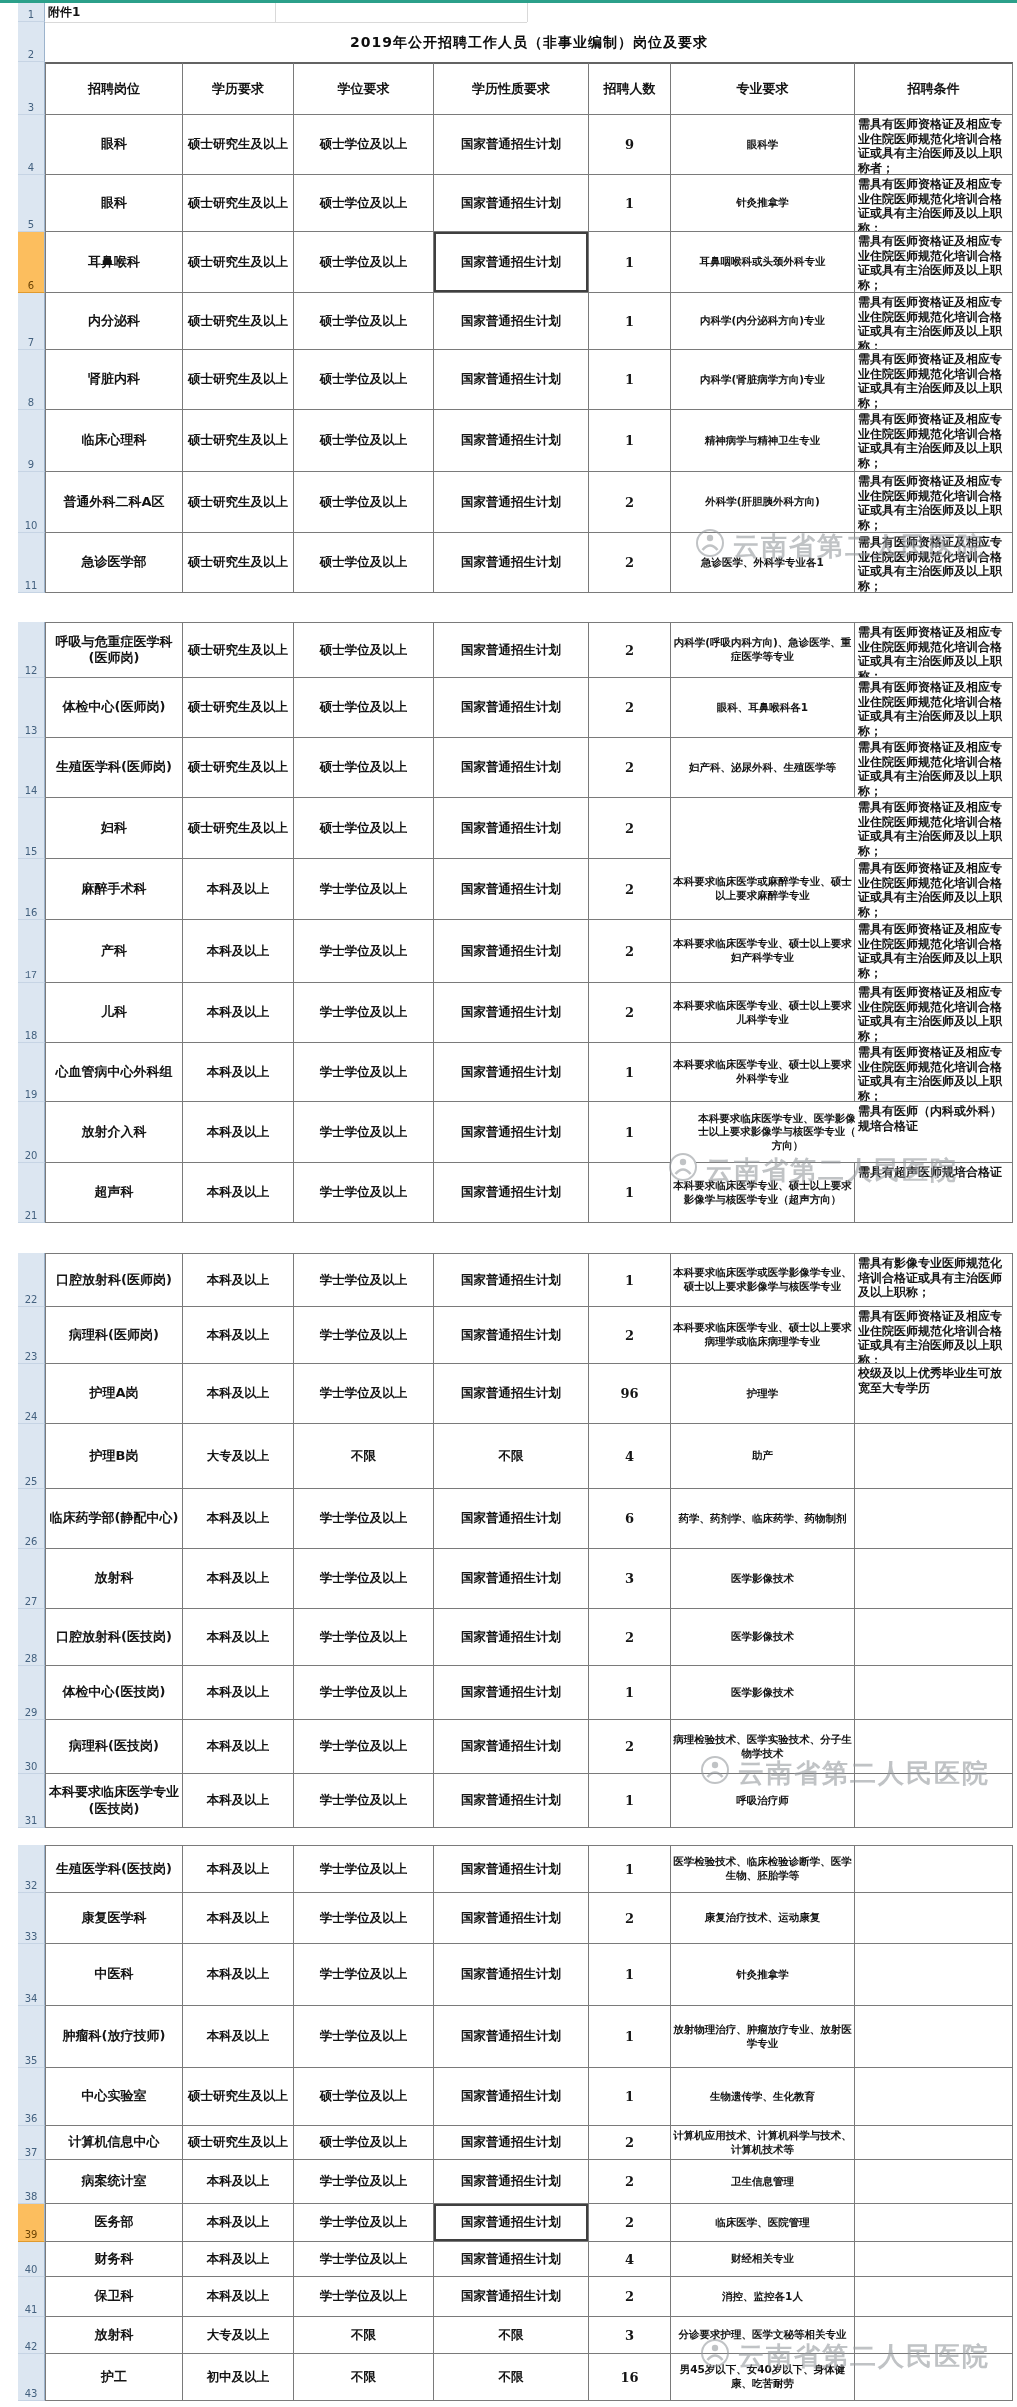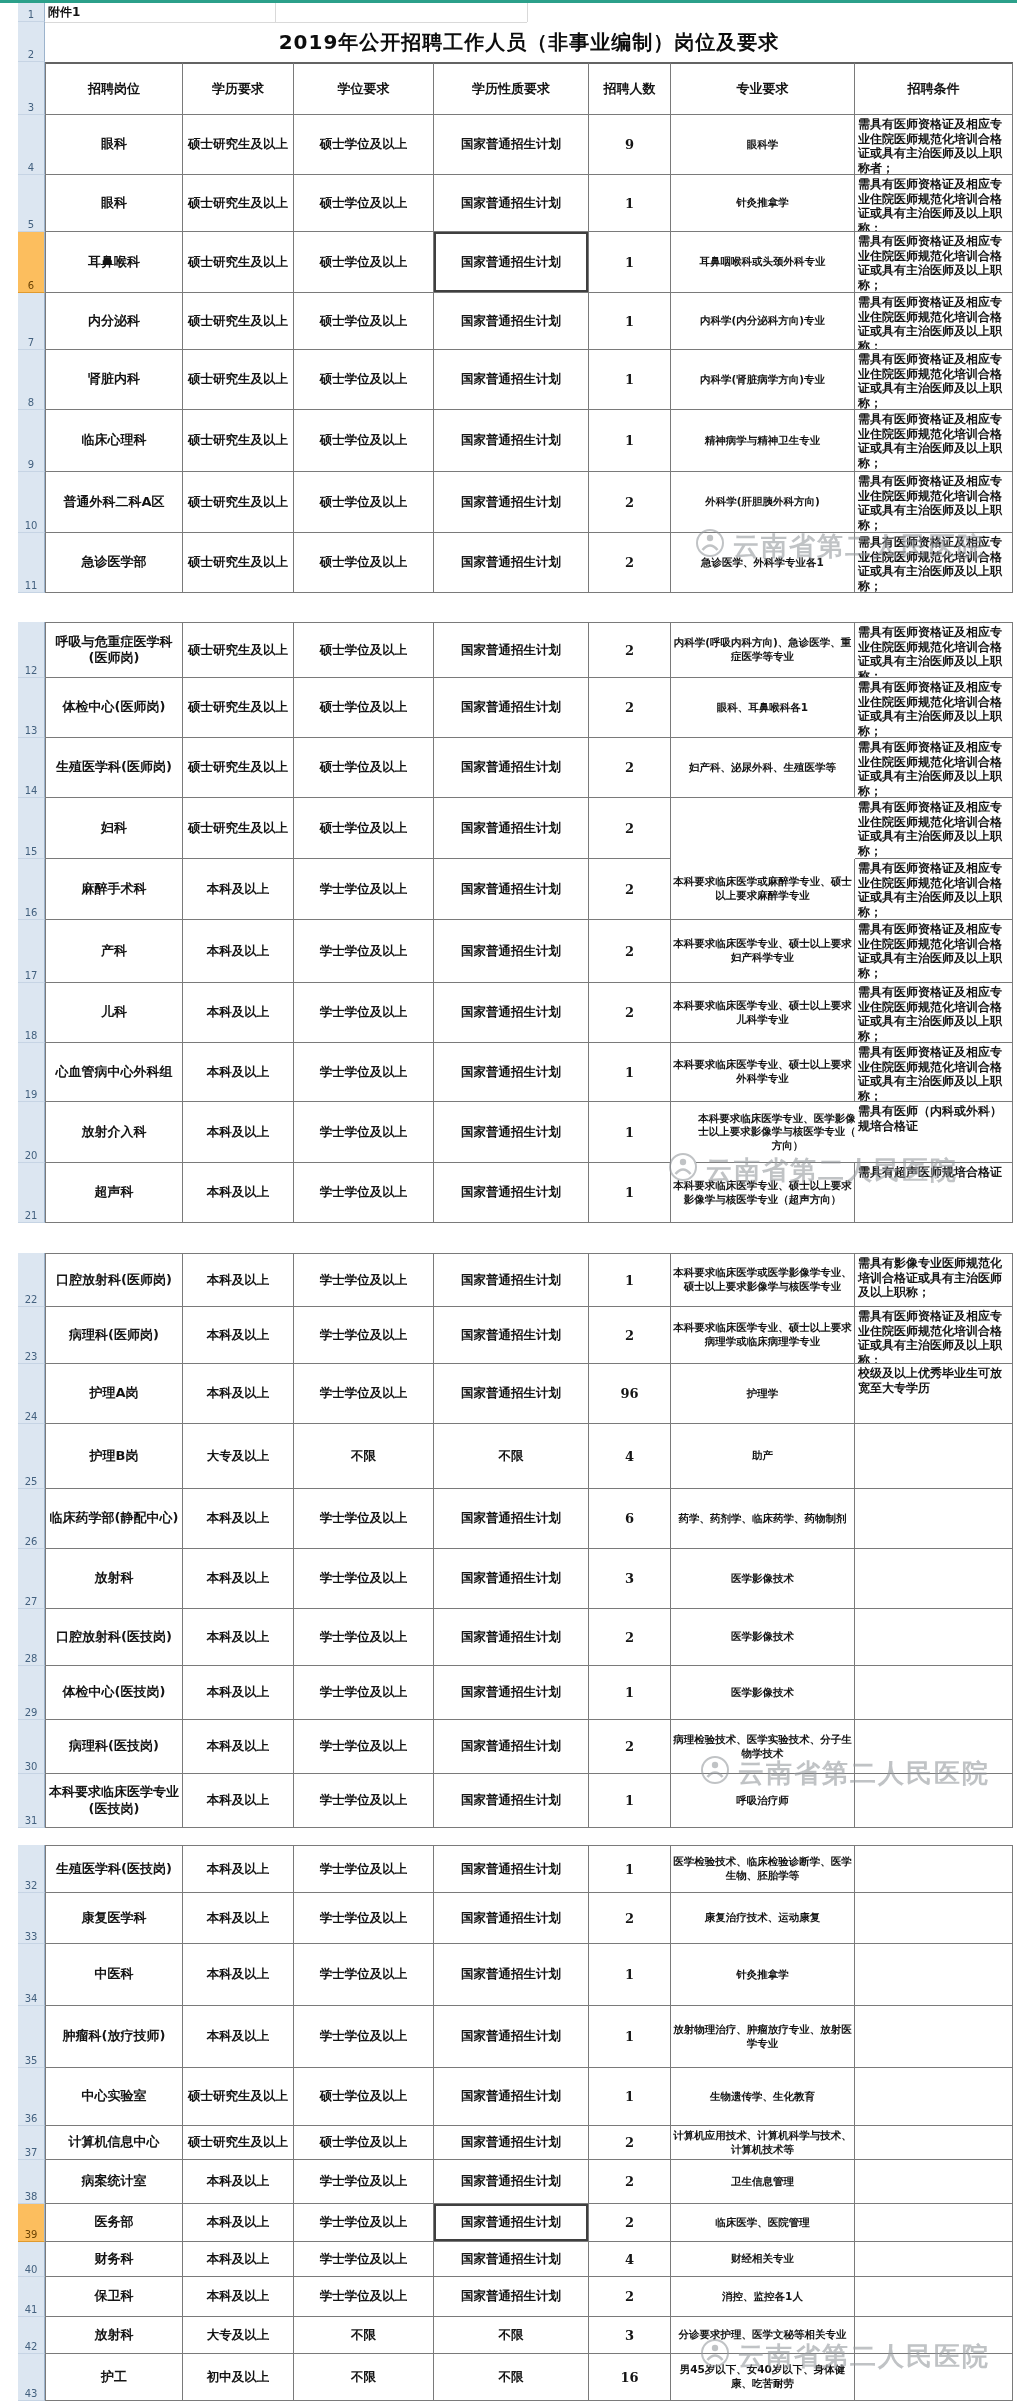--- a/index.html
+++ b/index.html
@@ -1,21 +1,21 @@
 <!DOCTYPE html>
 <html><head>
 <meta charset="utf-8">
 <style>
   html,body{margin:0;padding:0;background:#ffffff;}
   .sheet{position:relative;width:1017px;height:2407px;background:#ffffff;overflow:hidden;
          font-family:"DejaVu Sans",sans-serif;}
   .topbar{position:absolute;left:0;top:0;width:1017px;height:3px;background:#2ba08a;}
   .attach{position:absolute;left:48px;top:4px;height:18px;font-size:12px;font-weight:700;color:#111;}
   .title{position:absolute;left:45px;top:22px;width:968px;height:40px;line-height:40px;
-         text-align:center;font-size:20px;font-weight:700;color:#0d0d0d;letter-spacing:1px;}
+         text-align:center;font-size:14px;font-weight:700;color:#0d0d0d;letter-spacing:1px;}
   .gl-v{position:absolute;top:3px;height:19px;width:1px;background:#d9d9d9;}
   .gl-h{position:absolute;left:45px;top:22px;width:482px;height:1px;background:#d9d9d9;}
   .row{position:absolute;left:45px;width:968px;}
   .cell{position:absolute;top:0;bottom:0;box-sizing:border-box;background:#fff;
         border-right:1px solid #7a7a7a;border-bottom:1px solid #7a7a7a;
         display:flex;align-items:center;justify-content:center;text-align:center;
         font-weight:700;color:#141414;padding:1px 2px;overflow:hidden;}
   .cl{border-left:1px solid #7a7a7a;}
   .rt{border-top:1px solid #7a7a7a;}
   .hdr .cell{font-size:13px;border-top:2px solid #636363;}
@@ -179,21 +179,21 @@
       <div class="rh" style="top: 859px; height: 61px;">16</div>
       <div class="row" style="top: 859px; height: 61px;">
         <div class="cell c0 cl" style="left: 0px; width: 138px;">麻醉手术科</div>
         <div class="cell c1" style="left: 138px; width: 111px;">本科及以上</div>
         <div class="cell c2" style="left: 249px; width: 140px;">学士学位及以上</div>
         <div class="cell c3" style="left: 389px; width: 155px;">国家普通招生计划</div>
         <div class="cell c4" style="left: 544px; width: 82px;">2</div>
         <div class="cell c5" style="left: 626px; width: 184px;">本科要求临床医学或麻醉学专业、硕士以上要求麻醉学专业</div>
         <div class="cell c6" style="left: 810px; width: 158px;">需具有医师资格证及相应专业住院医师规范化培训合格证或具有主治医师及以上职称；</div>
       </div>
-      <div class="rh" style="top: 920px; height: 63px;">17</div>
+      <div class="rh" style="top: 920px; height: 63px; font-family: Liberation Mono, monospace;">17</div>
       <div class="row" style="top: 920px; height: 63px;">
         <div class="cell c0 cl" style="left: 0px; width: 138px;">产科</div>
         <div class="cell c1" style="left: 138px; width: 111px;">本科及以上</div>
         <div class="cell c2" style="left: 249px; width: 140px;">学士学位及以上</div>
         <div class="cell c3" style="left: 389px; width: 155px;">国家普通招生计划</div>
         <div class="cell c4" style="left: 544px; width: 82px;">2</div>
         <div class="cell c5" style="left: 626px; width: 184px;">本科要求临床医学专业、硕士以上要求妇产科学专业</div>
         <div class="cell c6" style="left: 810px; width: 158px;">需具有医师资格证及相应专业住院医师规范化培训合格证或具有主治医师及以上职称；</div>
       </div>
       <div class="rh" style="top: 983px; height: 60px;">18</div>

